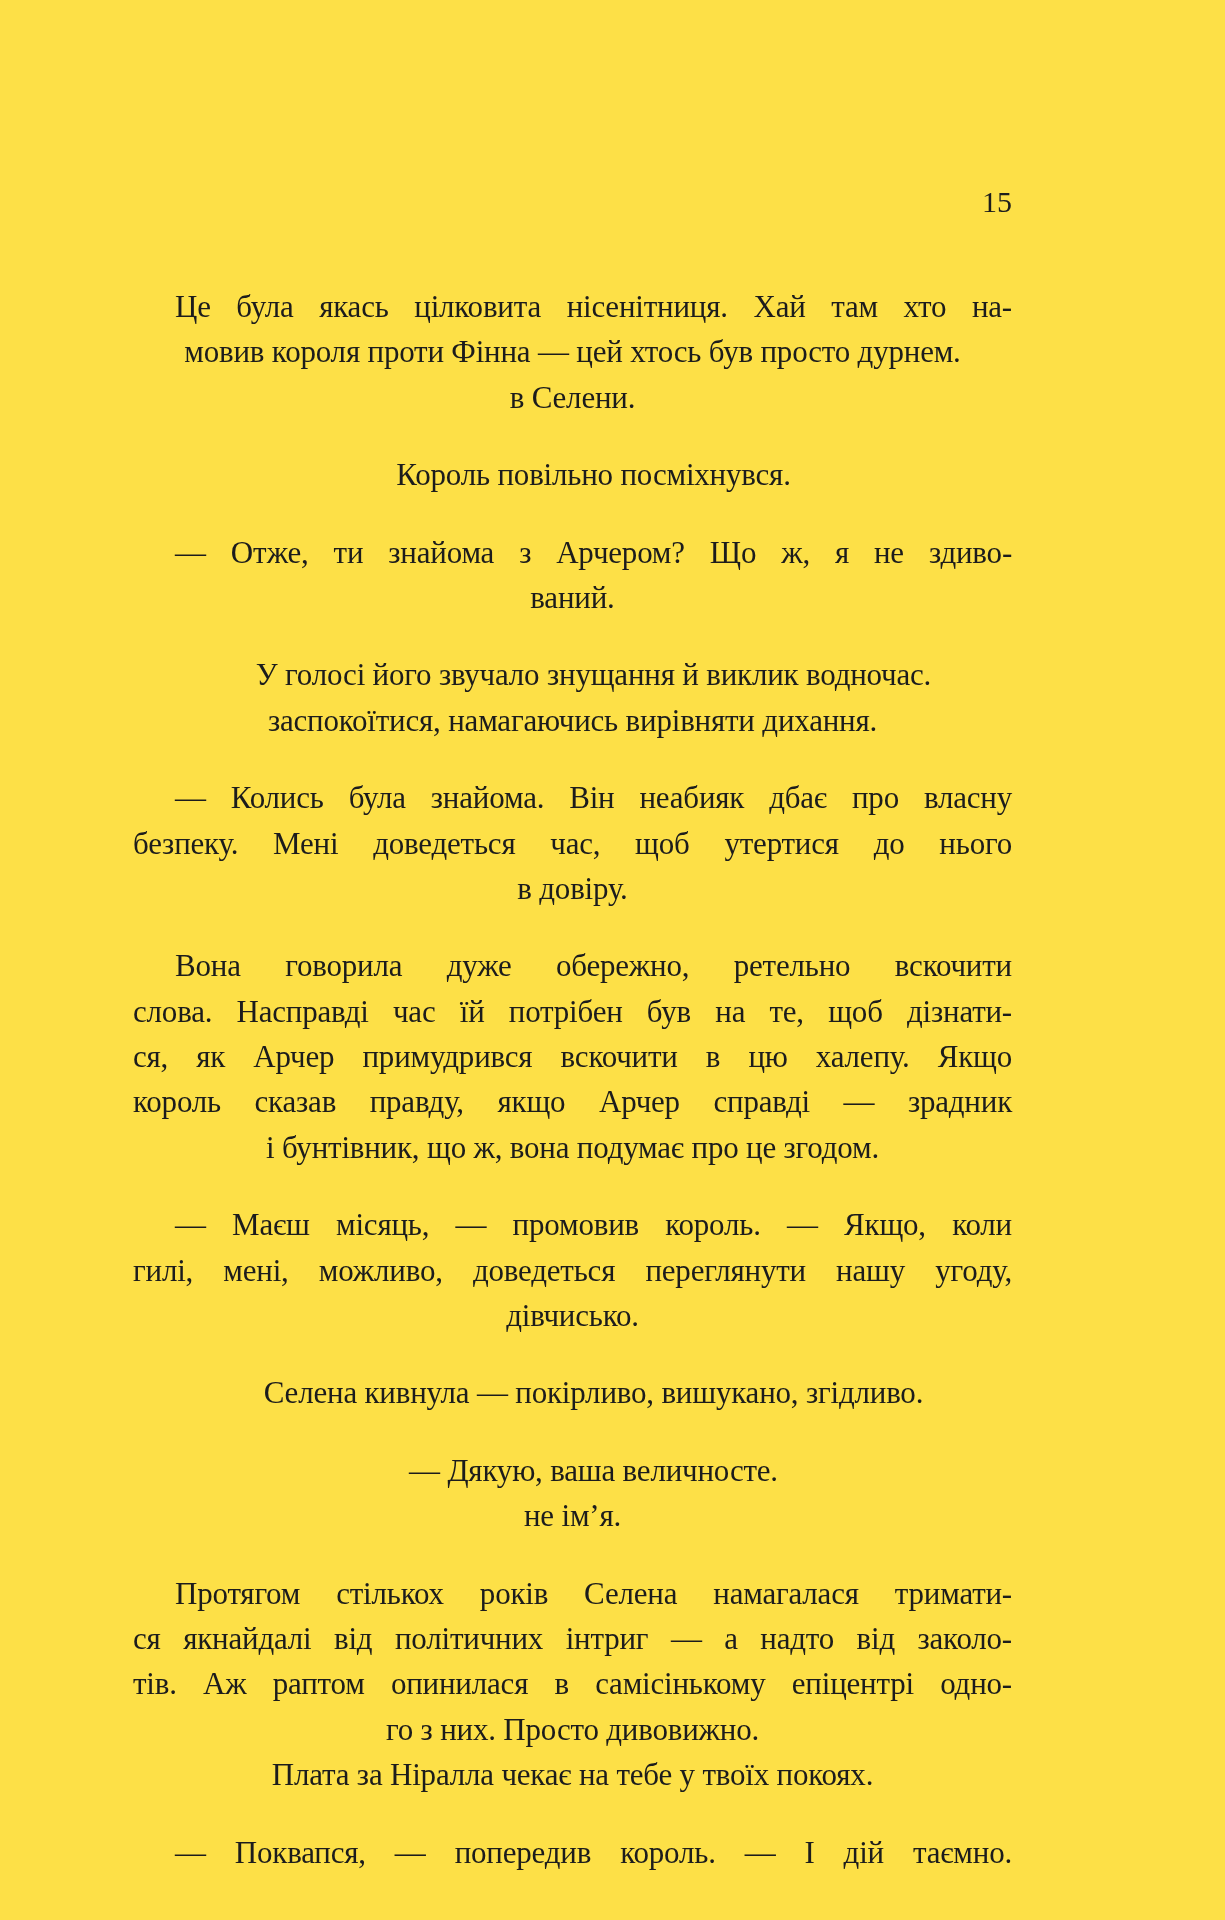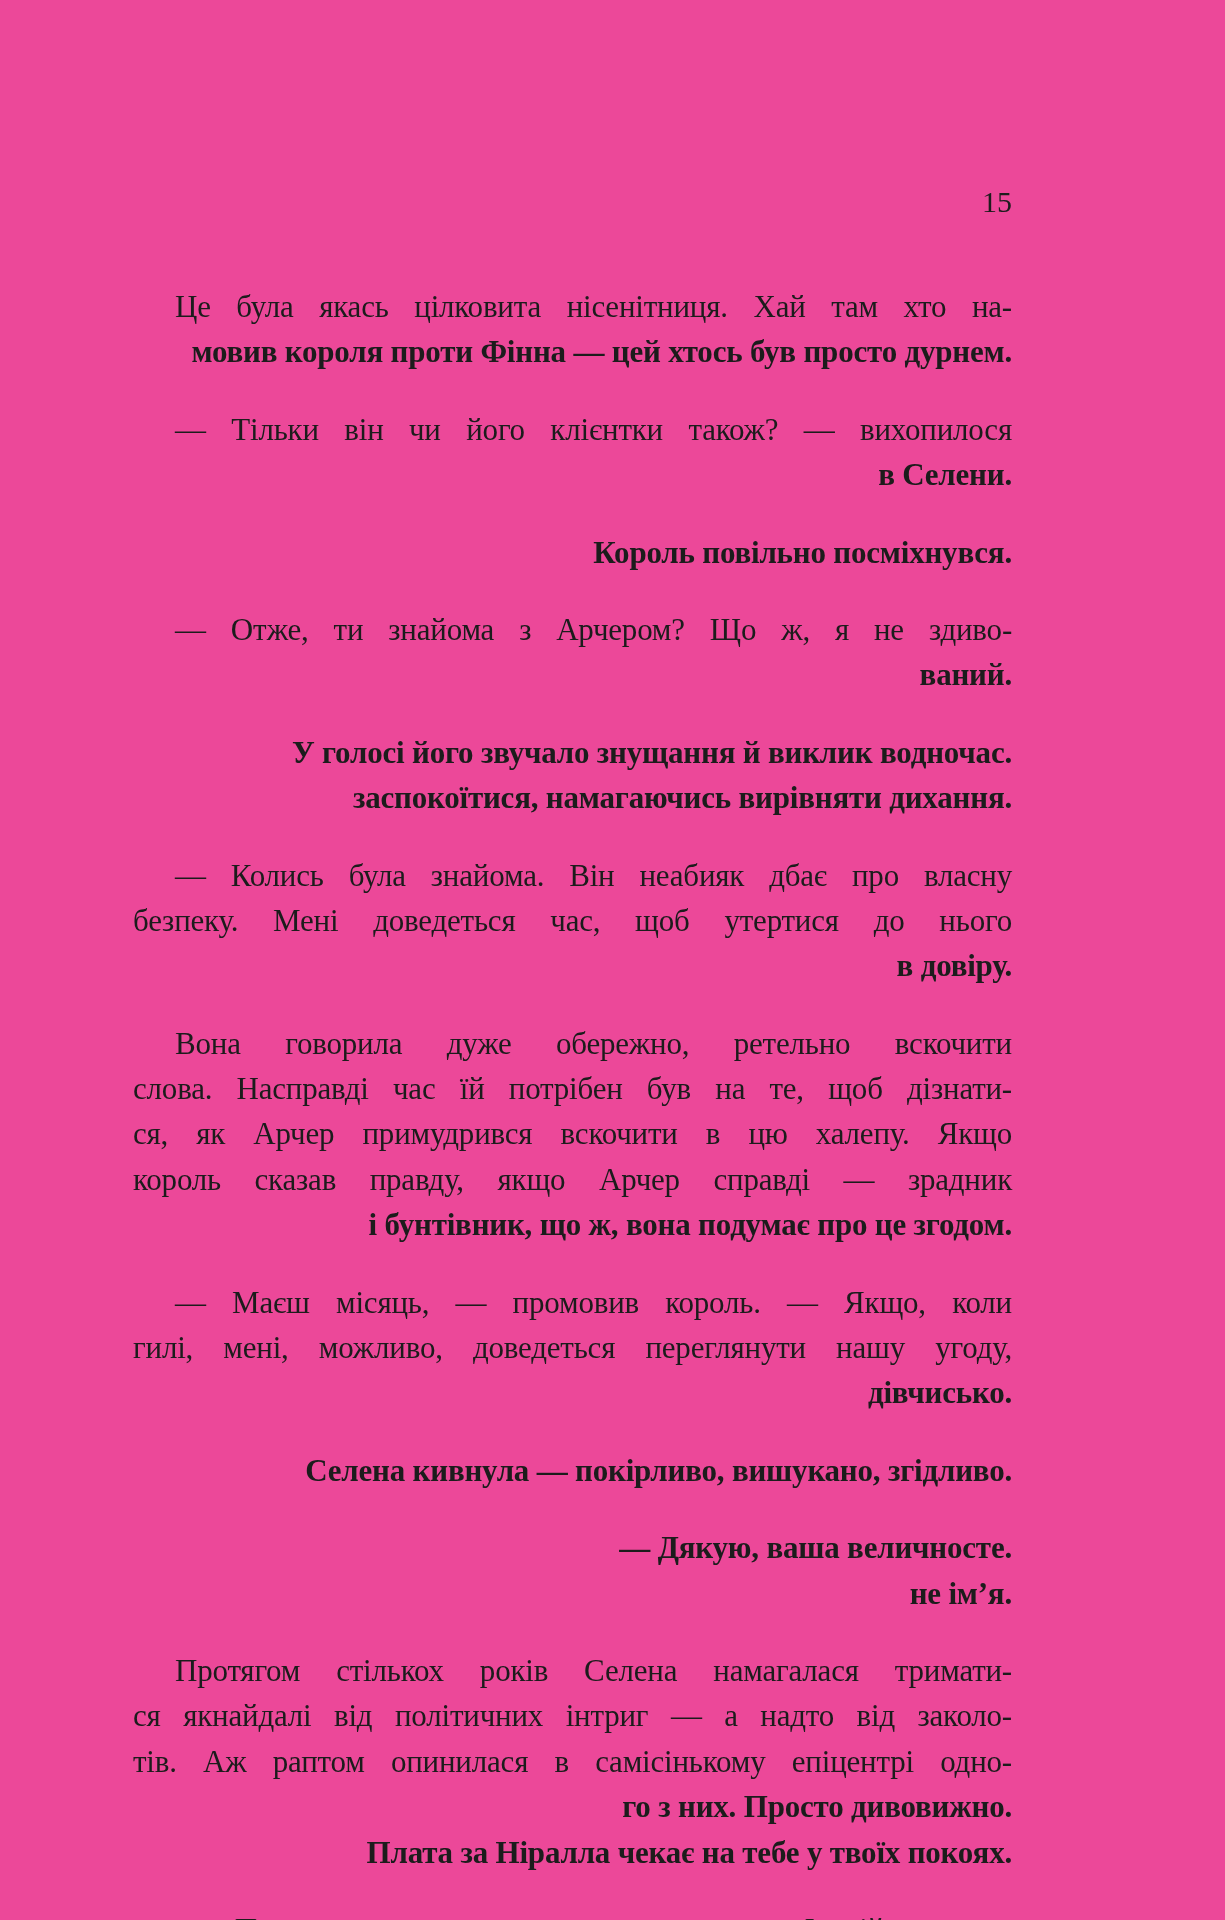--- a/index.html
+++ b/index.html
@@ -10,21 +10,21 @@
     width: 1225px;
     height: 1920px;
     background: #fdfdfc;
     position: relative;
     overflow: hidden;
     font-family: "Liberation Serif", "DejaVu Serif", serif;
   }
   .page {
     position: absolute;
     inset: 0;
-    background: #ec4899;
+    background: #fde047;
     padding-left: 29px;
   }
   .folio {
     position: absolute;
     top: 186px;
     left: 133px;
     width: 879px;
     text-align: right;
     font-size: 30px;
     line-height: 32px;
@@ -45,36 +45,34 @@
     text-align: justify;
     text-align-last: justify;
     text-justify: inter-word;
     letter-spacing: -0.2px;
   }
   .line.indent {
     padding-left: 42px;
     margin-top: 32px;
   }
   .line.end {
-    text-align: right;
+    text-align: center;
     text-align-last: auto;
-    font-weight: bold;
   }
 </style>
 </head>
 <body>
 
 <div class="page">
 
   <div class="folio">15</div>
 
   <div class="text-block">
     <div class="line indent">Це була якась цілковита нісенітниця. Хай там хто на-</div>
     <div class="line end">мовив короля проти Фінна — цей хтось був просто дурнем.</div>
-    <div class="line indent">— Тільки він чи його клієнтки також? — вихопилося</div>
     <div class="line end">в Селени.</div>
     <div class="line indent end">Король повільно посміхнувся.</div>
     <div class="line indent">— Отже, ти знайома з Арчером? Що ж, я не здиво-</div>
     <div class="line end">ваний.</div>
     <div class="line indent end">У голосі його звучало знущання й виклик водночас.</div>
     <div class="line end">заспокоїтися, намагаючись вирівняти дихання.</div>
     <div class="line indent">— Колись була знайома. Він неабияк дбає про власну</div>
     <div class="line">безпеку. Мені доведеться час, щоб утертися до нього</div>
     <div class="line end">в довіру.</div>
     <div class="line indent">Вона говорила дуже обережно, ретельно вскочити</div>

